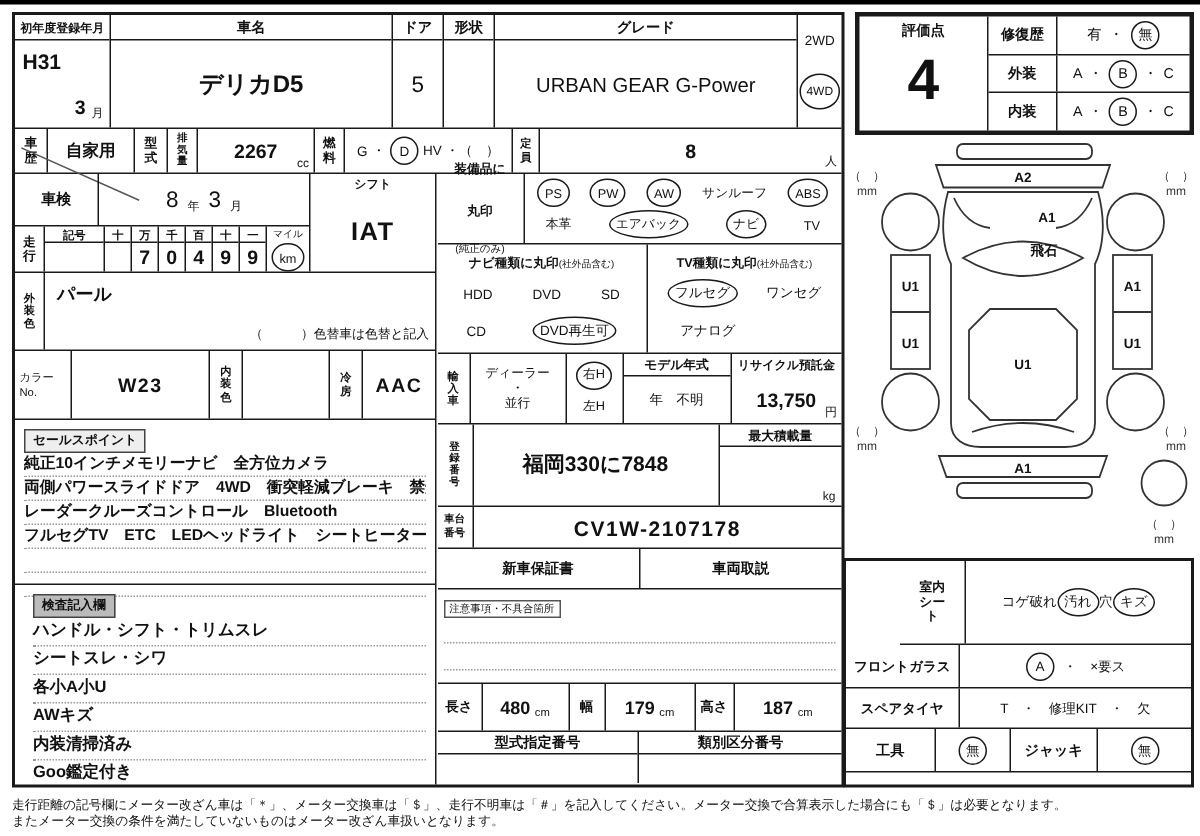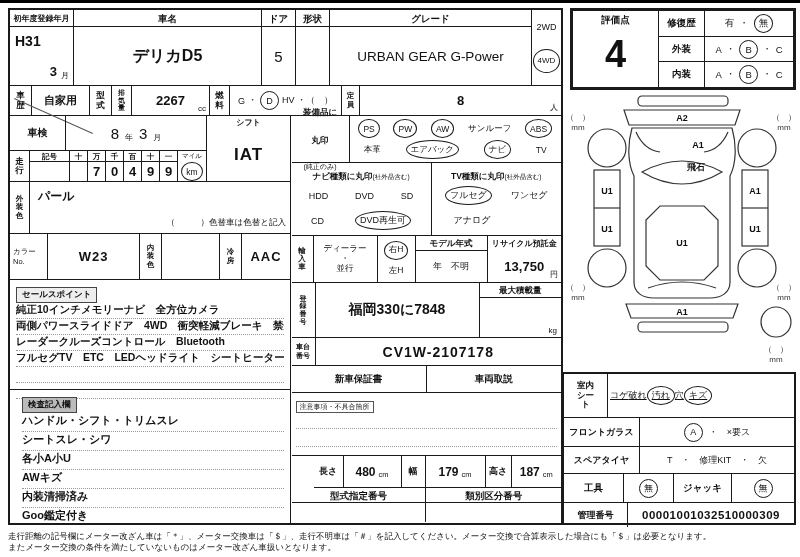--- a/index.html
+++ b/index.html
@@ -326,21 +326,21 @@
       <div class="ctr br b" style="width:135px;font-size:9.5px;">新車保証書</div>
       <div class="ctr b" style="flex:1;font-size:9.5px;">車両取説</div>
     </div>
 
     <div class="bb" style="height:63px;position:relative;padding:2px 4px;">
       <span style="display:inline-block;border:1px solid #555;font-size:7px;padding:0 3px;">注意事項・不具合箇所</span>
       <div class="dot-line" style="height:16px;"></div>
       <div class="dot-line" style="height:18px;"></div>
     </div>
 
-    <div class="flex bb" style="height:32px;margin-left:22px;">
+    <div class="flex bb" style="height:32px;">
       <div class="ctr br b" style="width:30px;font-size:9px;">長さ</div>
       <div class="ctr br" style="width:58px;gap:3px;">
           <span style="font-size:12px;font-weight:bold;">480</span>
           <span style="font-size:7.5px;margin-top:6px;">cm</span>
         </div>
       <div class="ctr br b" style="width:24px;font-size:9px;">幅</div>
       <div class="ctr br" style="width:60px;gap:3px;">
           <span style="font-size:12px;font-weight:bold;">179</span>
           <span style="font-size:7.5px;margin-top:6px;">cm</span>
         </div>
@@ -450,25 +450,25 @@
       <text x="16" y="210">mm</text>
       <text x="222" y="200">（　）</text>
       <text x="222" y="210">mm</text>
       <text x="214" y="262">（　）</text>
       <text x="214" y="272">mm</text>
     </g>
   </svg>
 </div>
 
 <div class="abs tbl" style="left:562px;top:372px;width:234px;height:153px;">
-  <div class="flex bb" style="height:44px;">
+  <div class="flex bb" style="height:56px;margin-left:36px;">
     <div class="ctr br" style="width:44px;">
         <span class="wrap2" style="font-size:8.5px;">室内シート</span>
       </div>
-    <div class="ctr" style="flex:1;justify-content:flex-start;font-size:9px;padding:0 2px;text-decoration:underline;">
+    <div class="ctr" style="flex:1;justify-content:center;font-size:9px;padding:0 2px;">
       <span>コゲ</span>
       <span>破れ</span>
       <span class="circ">
           <span>汚れ</span>
         </span>
       <span>穴</span>
       <span class="circ">
           <span>キズ</span>
         </span>
     </div>
@@ -493,22 +493,18 @@
           <span>無</span>
         </span>
       </div>
     <div class="ctr br b" style="width:58px;font-size:9.5px;">ジャッキ</div>
     <div class="ctr" style="flex:1;">
         <span class="circ" style="font-size:9px;">
           <span>無</span>
         </span>
       </div>
   </div>
-  <div class="flex" style="flex:1;height:24px;">
-    <div class="ctr br b" style="width:64px;font-size:9px;">管理番号</div>
-    <div class="ctr" style="flex:1;font-size:11.5px;font-weight:bold;letter-spacing:0.5px;">00001001032510000309</div>
-  </div>
 </div>
 
 <div class="abs" style="left:8px;top:531px;width:786px;font-size:8.5px;line-height:1.35;color:#111;">
   <div>走行距離の記号欄にメーター改ざん車は「＊」、メーター交換車は「＄」、走行不明車は「＃」を記入してください。メーター交換で合算表示した場合にも「＄」は必要となります。</div>
   <div>またメーター交換の条件を満たしていないものはメーター改ざん車扱いとなります。</div>
 </div>
 
 </body></html>

